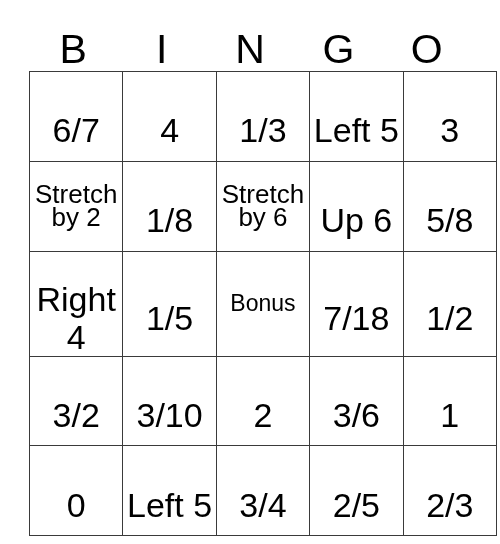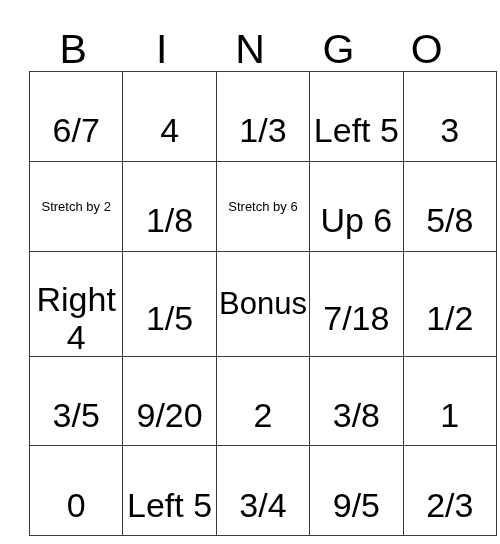--- a/index.html
+++ b/index.html
@@ -61,22 +61,22 @@
   }
   .cell-text {
     display: block;
     width: 100%;
     word-wrap: break-word;
     overflow-wrap: break-word;
     hyphens: none;
   }
   
   .sz-lg   { font-size: 34px; line-height: 38px; margin-top: 28px; }
-  .sz-md   { font-size: 31px; line-height: 27px; }
-  .sz-sm   { font-size: 13px; line-height: 23px; }
+  .sz-md   { font-size: 23px; line-height: 27px; }
+  .sz-sm   { font-size: 26px; line-height: 23px; }
 </style>
 </head>
 <body>
 
 <div id="bingo-card">
 
   <div class="header-row">
     <div class="header-cell">B</div>
     <div class="header-cell">I</div>
     <div class="header-cell">N</div>
@@ -132,47 +132,47 @@
           </td>
         <td>
             <span class="cell-text sz-lg">7/18</span>
           </td>
         <td>
             <span class="cell-text sz-lg">1/2</span>
           </td>
       </tr>
       <tr>
         <td>
-            <span class="cell-text sz-lg">3/5</span>
+            <span class="cell-text sz-lg">3/2</span>
           </td>
         <td>
-            <span class="cell-text sz-lg">9/20</span>
+            <span class="cell-text sz-lg">3/10</span>
           </td>
         <td>
             <span class="cell-text sz-lg">2</span>
           </td>
         <td>
-            <span class="cell-text sz-lg">3/8</span>
+            <span class="cell-text sz-lg">3/6</span>
           </td>
         <td>
             <span class="cell-text sz-lg">1</span>
           </td>
       </tr>
       <tr>
         <td>
             <span class="cell-text sz-lg">0</span>
           </td>
         <td>
             <span class="cell-text sz-lg">Left 5</span>
           </td>
         <td>
             <span class="cell-text sz-lg">3/4</span>
           </td>
         <td>
-            <span class="cell-text sz-lg">9/5</span>
+            <span class="cell-text sz-lg">2/5</span>
           </td>
         <td>
             <span class="cell-text sz-lg">2/3</span>
           </td>
       </tr>
     </tbody>
   </table>
 
 </div>
 

